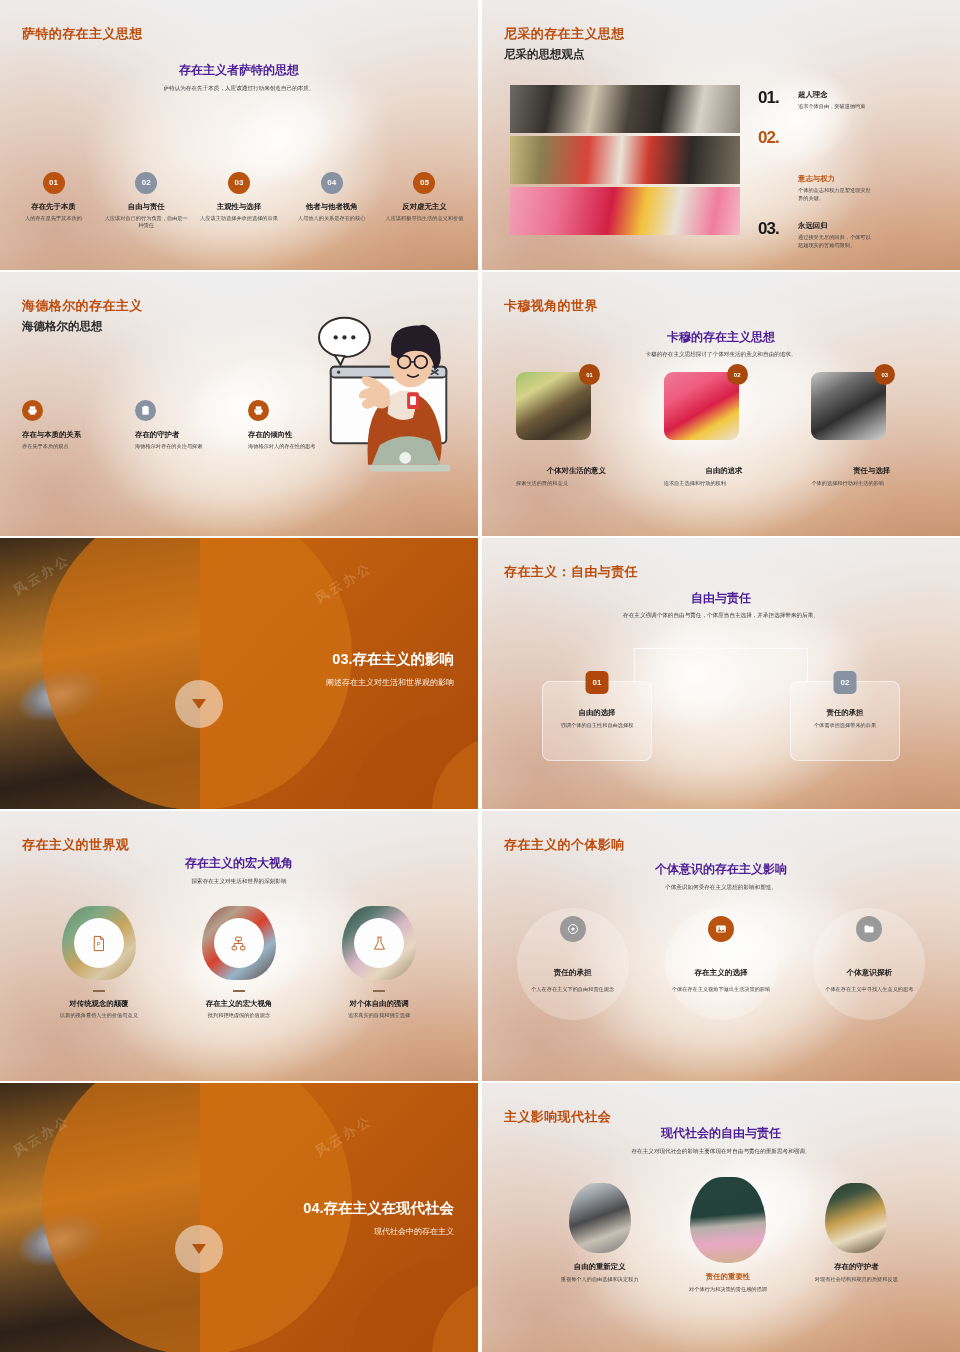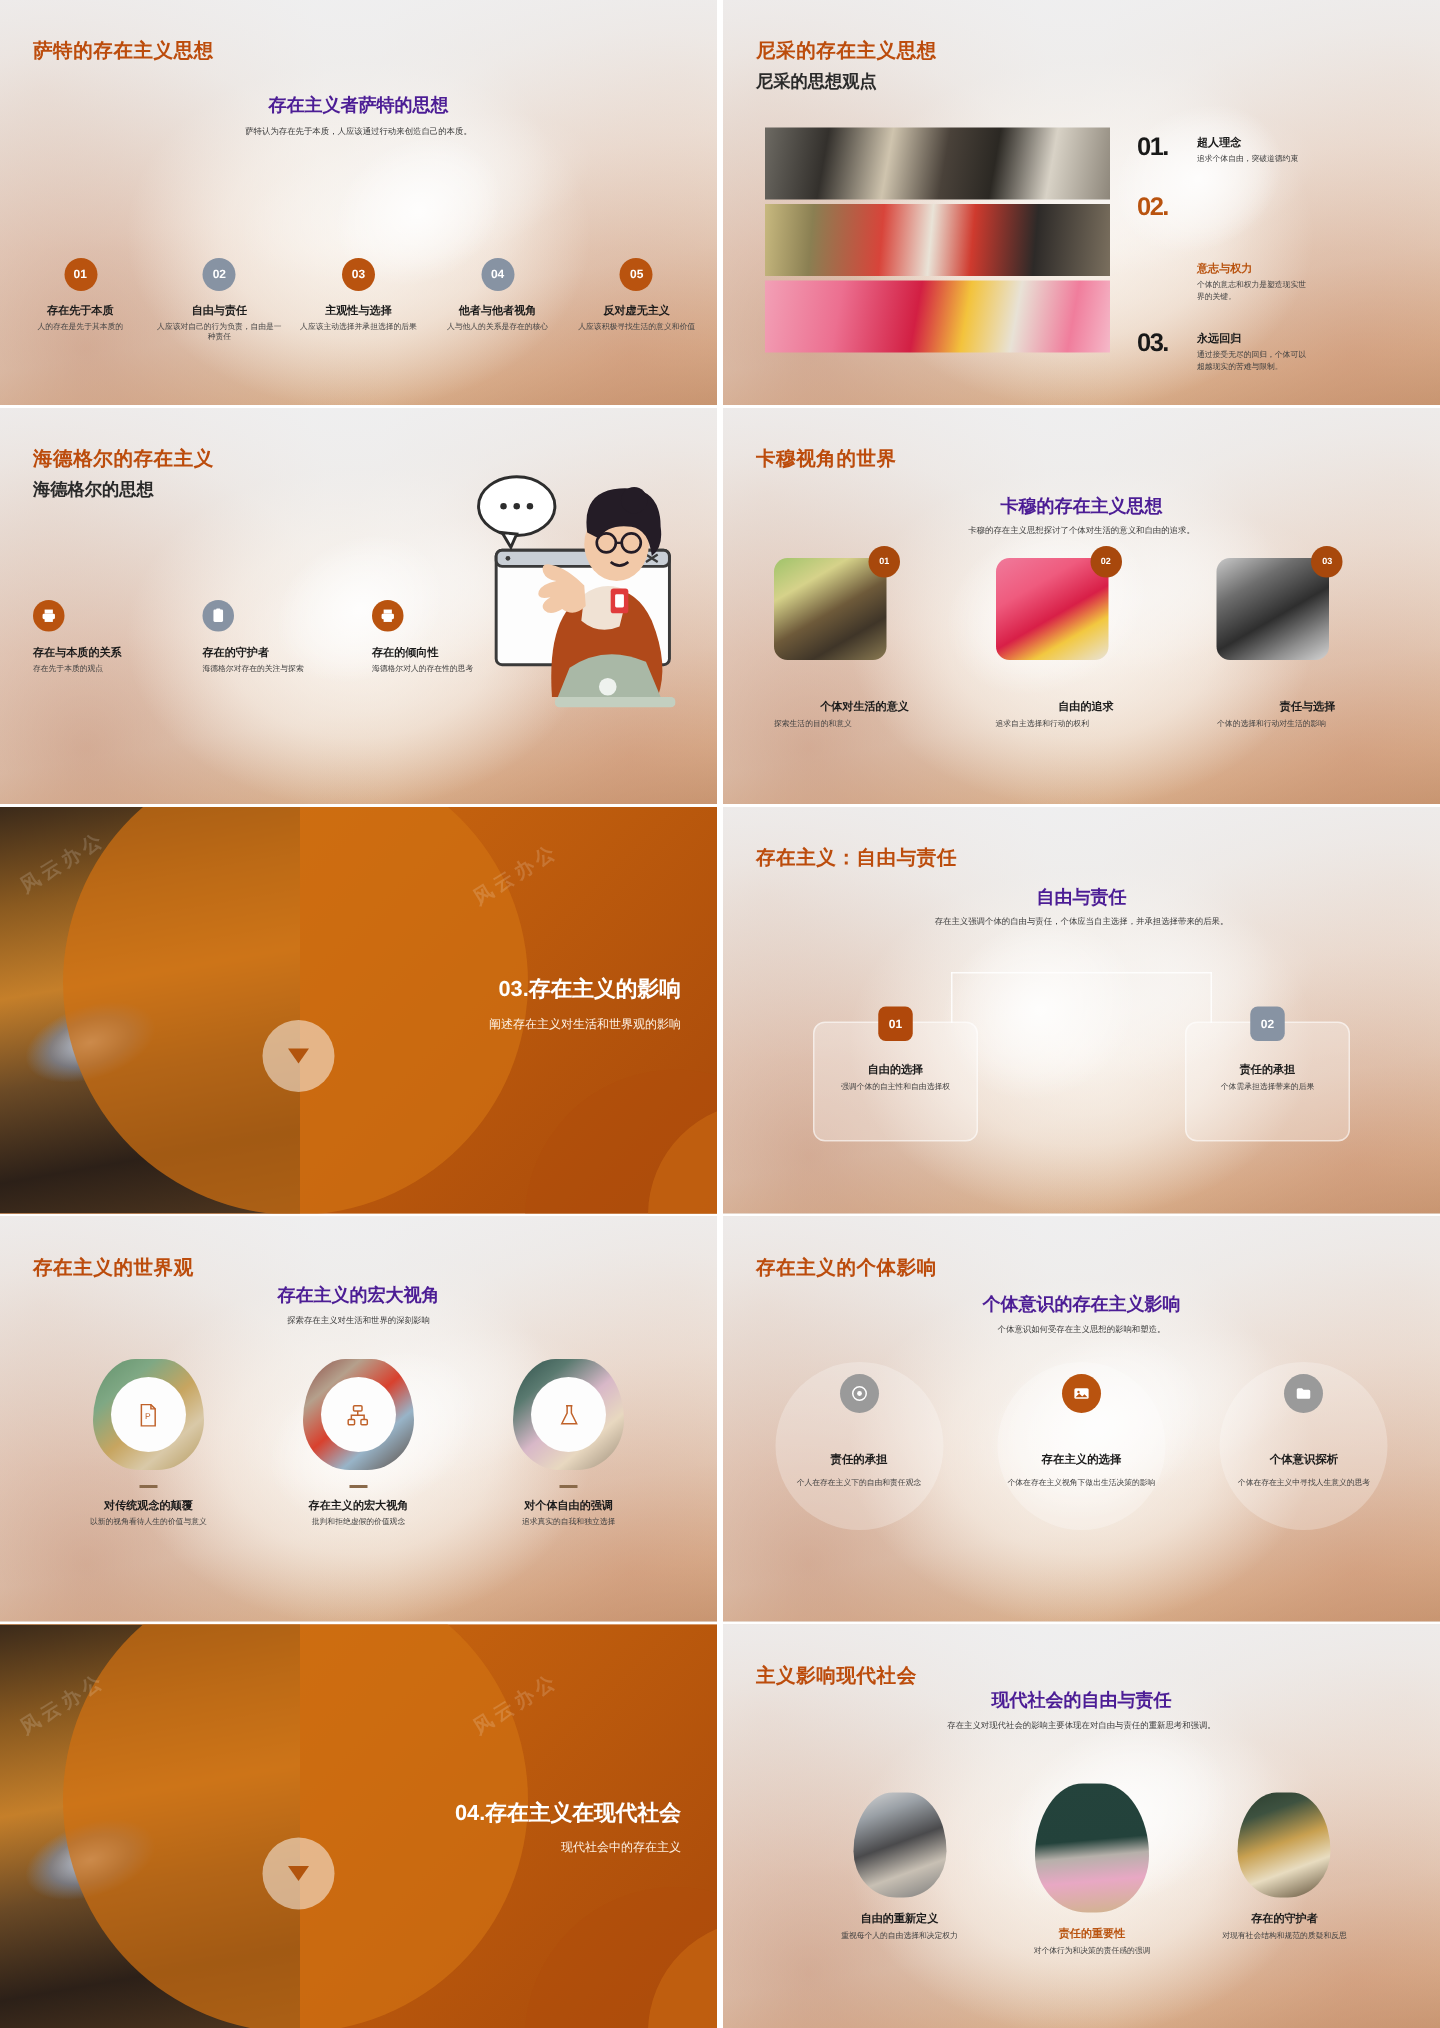--- a/index.html
+++ b/index.html
@@ -250,21 +250,21 @@
     position: relative; width: 26px; height: 26px; border-radius: 50%;
     margin: 0 auto 26px; display: flex; align-items: center; justify-content: center;
   }
   .ci-icon.gray { background: #9a9a9a; }
   .ci-icon.orange { background: #b9530f; }
   .ci-icon svg { width: 12px; height: 12px; fill: #fff; }
   .ci-t { position: relative; font-size: 7.6px; font-weight: bold; color: #1b1b1b; margin-bottom: 7px; }
   .ci-d { position: relative; font-size: 5.2px; color: #3f3f3f; line-height: 1.6; }
 
   
-  .ms-row { position: absolute; left: 60px; right: 46px; top: 112px; display: flex; justify-content: space-between; align-items: flex-start; }
+  .ms-row { position: absolute; left: 60px; right: 46px; top: 100px; display: flex; justify-content: space-between; align-items: flex-start; }
   .ms-item { width: 31%; text-align: center; }
   .ms-item.mid { margin-top: -6px; }
   .ms-shape {
     width: 62px; height: 70px; margin: 0 auto 9px;
     border-radius: 42% 42% 46% 46% / 56% 56% 44% 44%;
     overflow: hidden;
   }
   .ms-shape.big { width: 76px; height: 86px; }
   .ms-shape.p1 { background: linear-gradient(160deg,#d8d8d8 0%,#9aa0a6 22%,#4a4a4c 48%,#c8c0b4 72%,#7a7a7a 100%); }
   .ms-shape.p2 { background: linear-gradient(175deg,#24433c 0%,#23423b 44%,#b6b0aa 56%,#e8a8c4 74%,#d0b48c 100%); }

